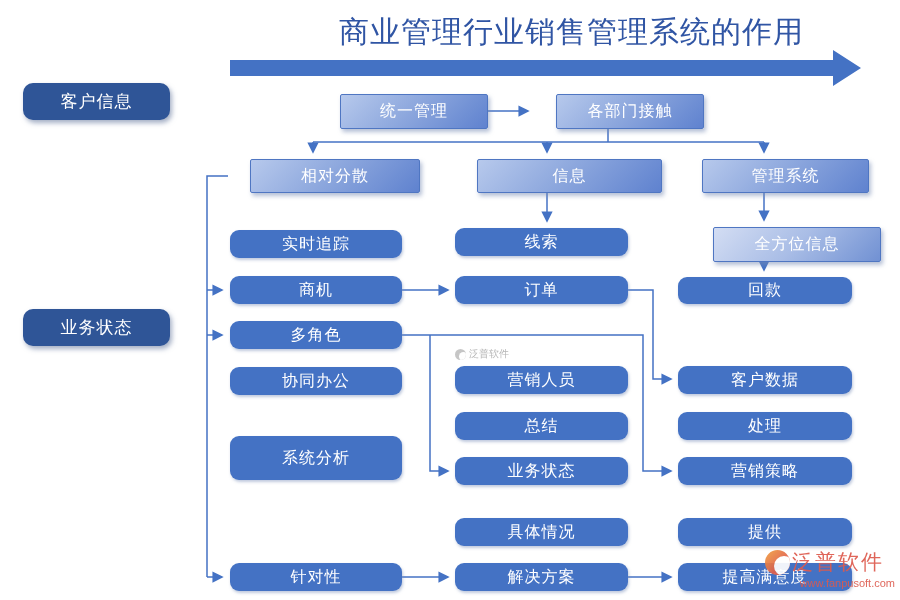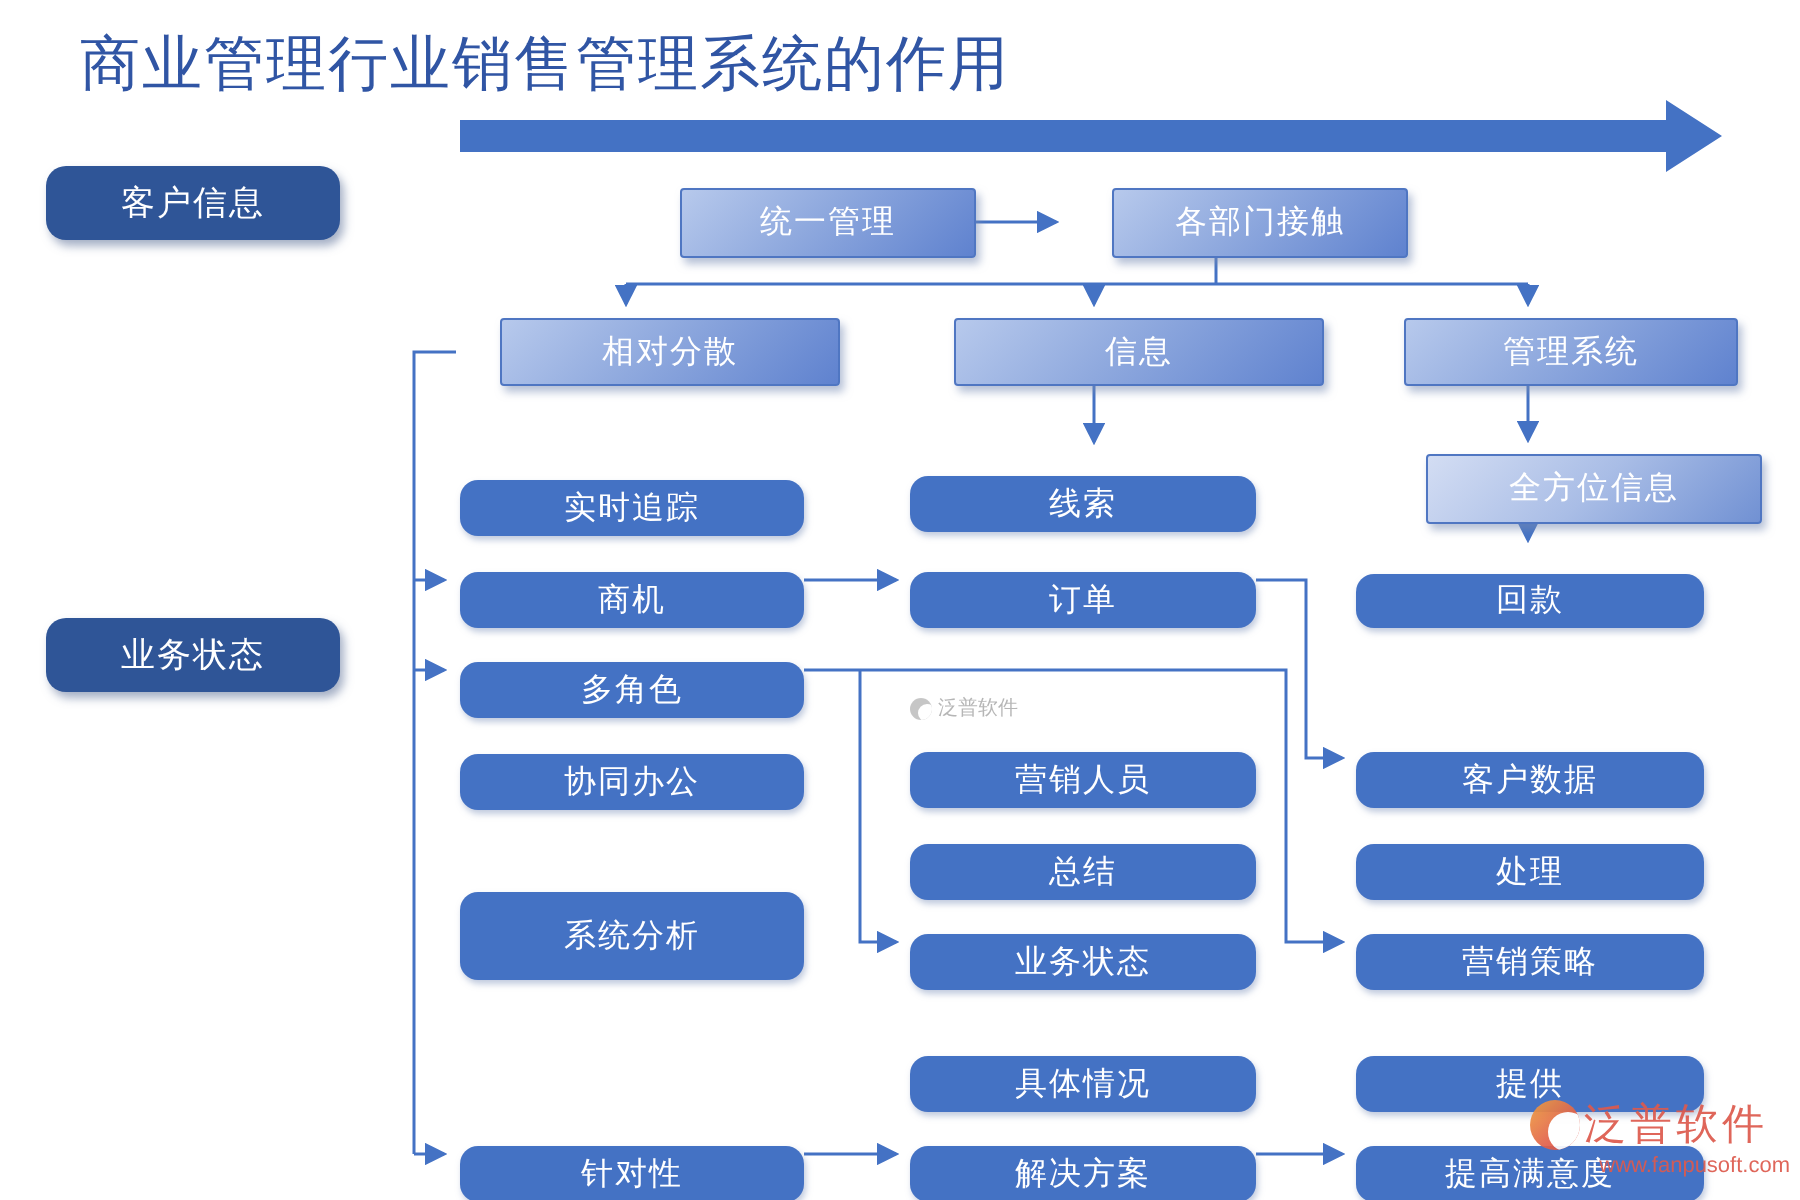--- a/index.html
+++ b/index.html
@@ -1,22 +1,22 @@
 <!DOCTYPE html>
 <html><head>
 <meta charset="utf-8">
 <style>
   html,body{margin:0;padding:0;background:#ffffff;}
   #stage{
     position:relative;width:900px;height:600px;background:#ffffff;overflow:hidden;
     font-family:"Liberation Serif","DejaVu Serif",serif;
   }
   #page-title{
-    position:absolute;left:0;top:12px;width:804px;text-align:left;
-    font-size:30px;color:#3055A4;letter-spacing:1px;padding-left:40px;
+    position:absolute;left:0;top:12px;width:804px;text-align:right;
+    font-size:30px;color:#3055A4;letter-spacing:1px;
   }
   svg.overlay{position:absolute;left:0;top:0;z-index:1;}
   .node{
     position:absolute;z-index:2;display:flex;align-items:center;justify-content:center;
     color:#ffffff;font-size:16px;letter-spacing:1px;box-sizing:border-box;white-space:nowrap;font-family:Liberation Serif, serif;
   }
   .lane{
     background:#2F5597;border-radius:10px;font-size:17px;
     box-shadow:2px 3px 5px rgba(90,110,150,.55);
   }
@@ -28,21 +28,20 @@
   }
   .grad-light{
     background:linear-gradient(135deg,#d3ddf3 0%,#a9bde6 50%,#7191d3 100%);
     border:1px solid #4f76c2;border-radius:2px;
     box-shadow:2px 3px 4px rgba(120,140,180,.55);
     margin-left:32px;
   }
   .flat{
     background:#4472C4;border-radius:9px;
     box-shadow:1px 2px 3px rgba(130,150,190,.5);
-    margin-top:10px;
   }
   
   .wm-small{
     position:absolute;left:455px;top:347px;z-index:3;display:flex;align-items:center;gap:3px;
     font-size:10px;color:#b3b3b3;font-family:"Liberation Sans",sans-serif;opacity:.95;
   }
   .wm-logo-sm{
     width:11px;height:11px;border-radius:50%;position:relative;overflow:hidden;
     background:#c4c4c4;display:inline-block;
   }

